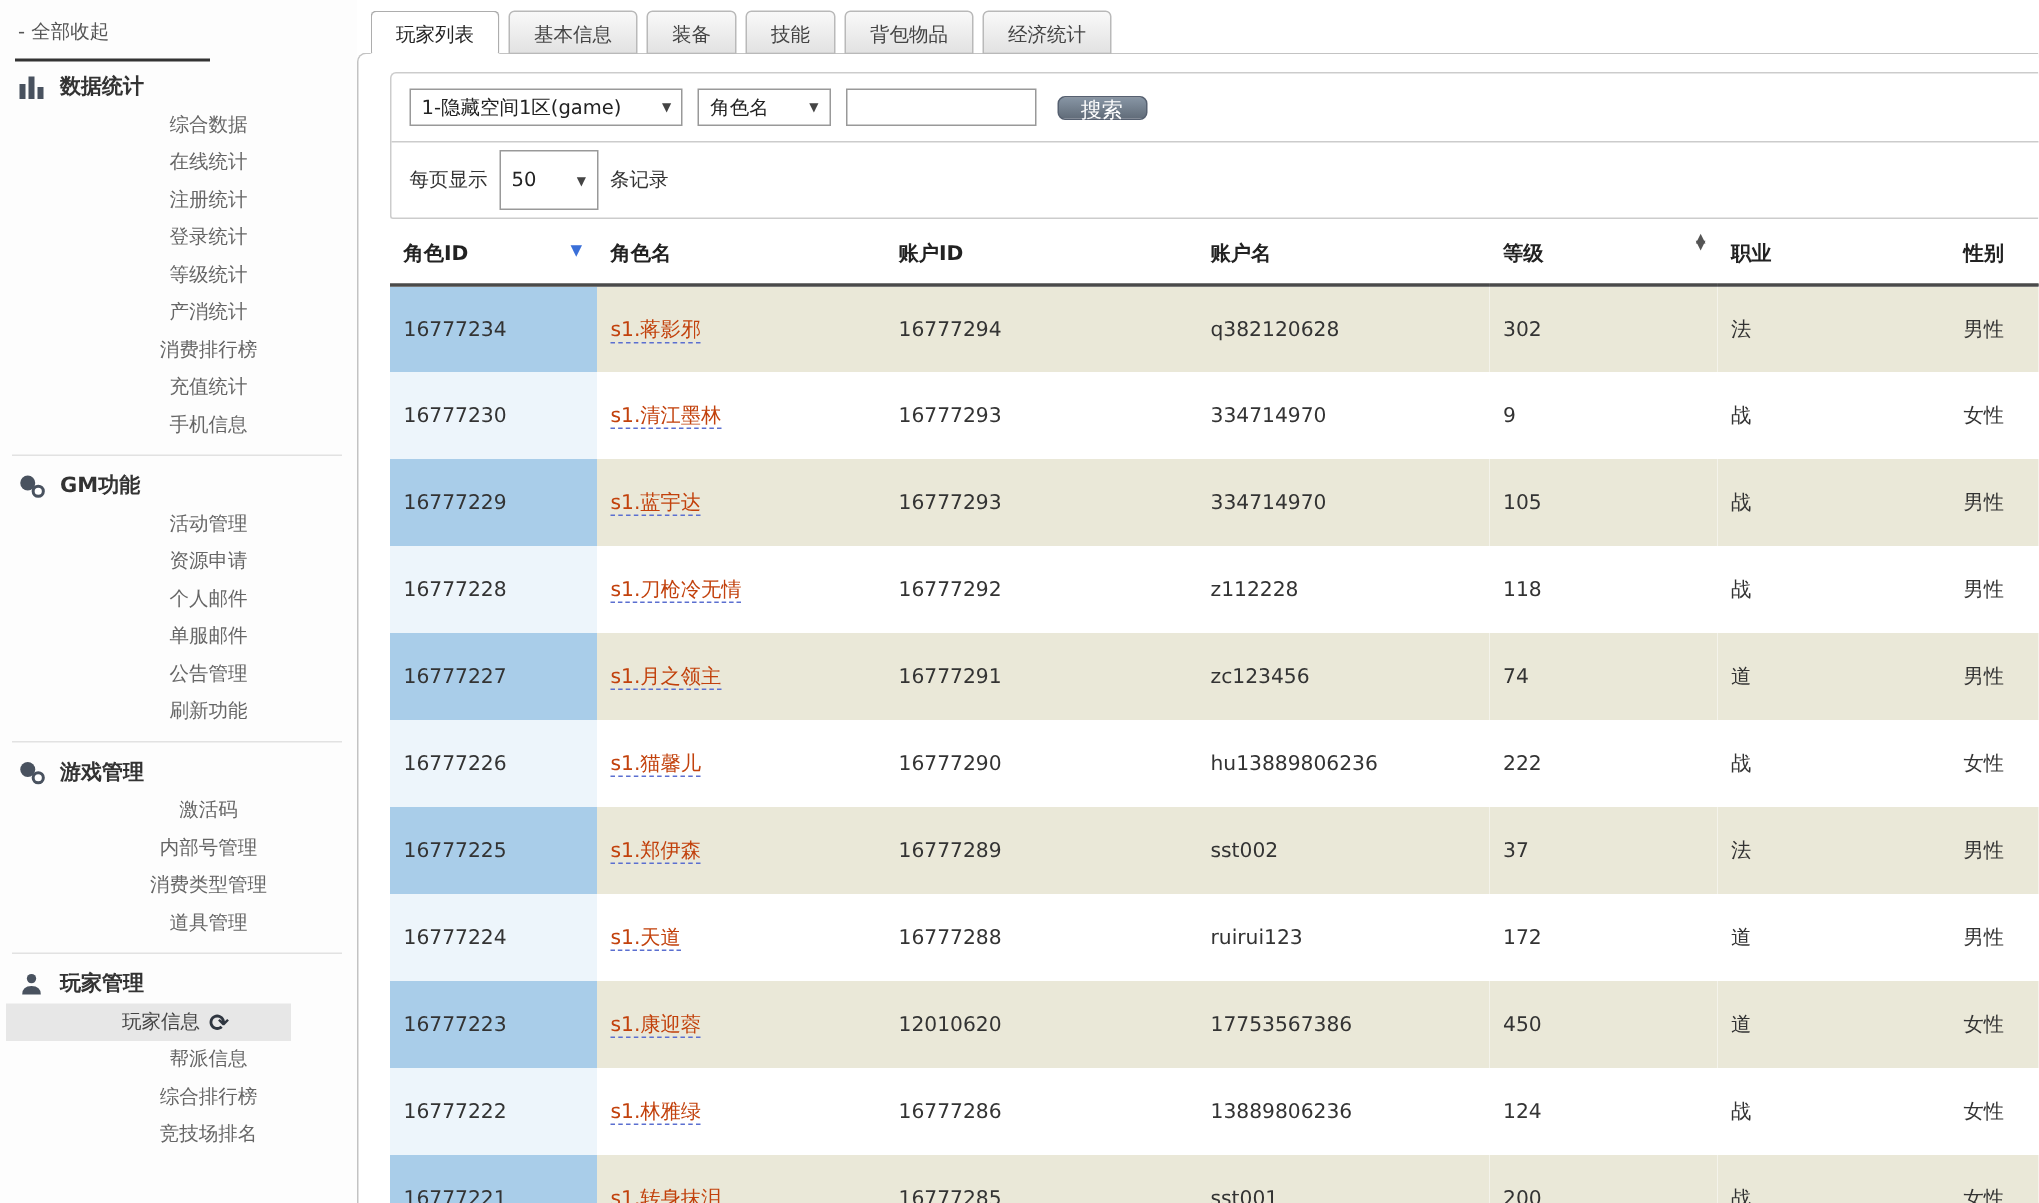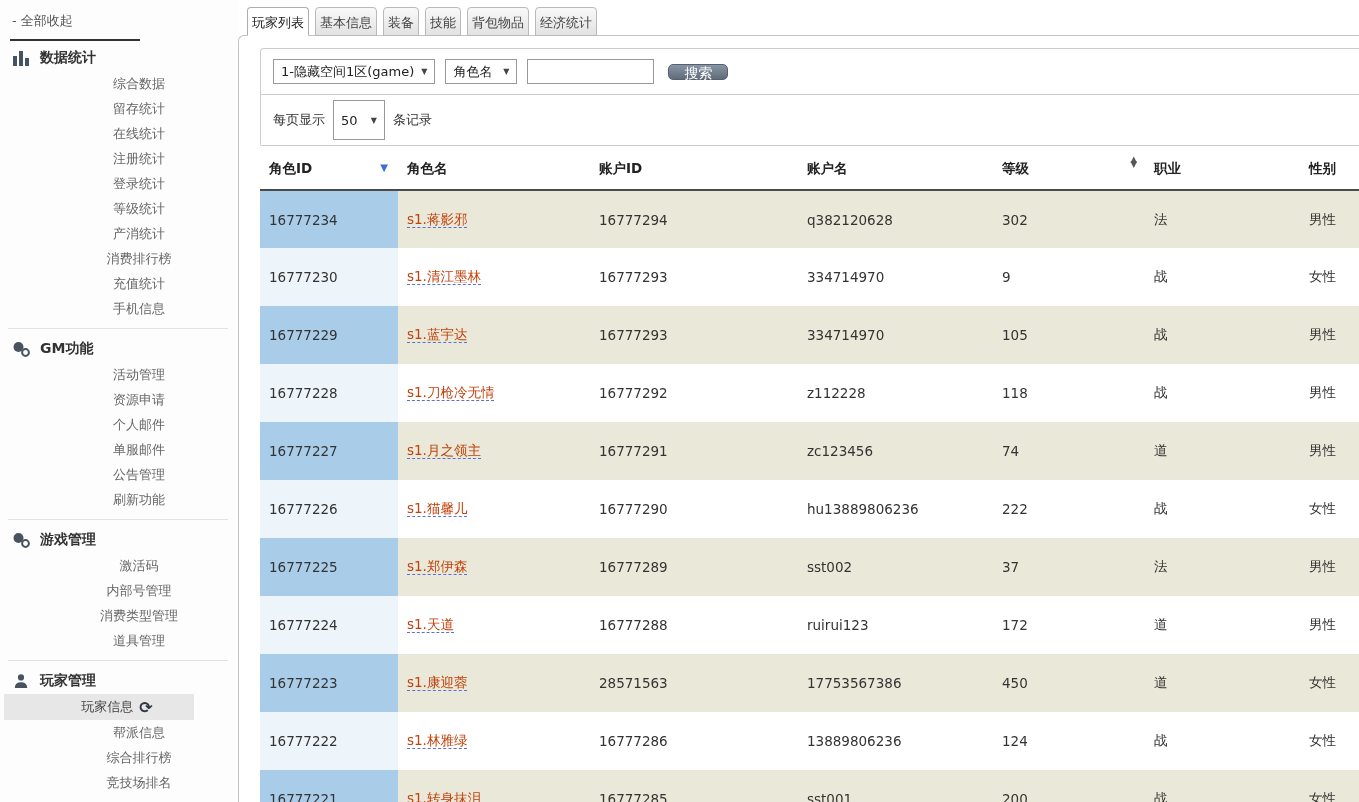--- a/index.html
+++ b/index.html
@@ -23,36 +23,36 @@
   .side-item.selected { background:#e7e7e7; width:190px; margin-left:4px;
     padding-left:36px; color:#444; }
   .refresh-ic { font-size:16px; font-weight:bold; color:#2f3640; margin-left:6px;
     vertical-align:-2px; display:inline-block; }
 
   
   .panel { position:absolute; left:238px; top:35px; right:0; bottom:0;
     border-left:1px solid #c3c3c3; border-top:1px solid #c3c3c3;
     border-top-left-radius:6px; background:#fff; }
   .tabbar { position:absolute; left:247px; top:7px; display:flex; gap:6px; z-index:5; }
-  .tab { font-size:13px; color:#444; padding:6px 4px 6px; border:1px solid #b9b9b9;
+  .tab { font-size:13px; color:#444; padding:6px 16px 6px; border:1px solid #b9b9b9;
     border-radius:4px 4px 0 0; background:linear-gradient(#f9f9f9,#e2e2e2);
     cursor:pointer; height:29px; }
   .tab.active { background:#fff; border-color:#adadad; border-bottom:1px solid #fff;
     color:#222; }
 
   .panel-inner { padding:12px 0 0 21px; height:100%; }
 
   
   .toolbar { border:1px solid #ccc; border-right:none; border-top-left-radius:4px;
     border-bottom-left-radius:2px; }
   .search-row { padding:10px 12px; border-bottom:1px solid #ccc;
     display:flex; align-items:center; gap:10px; }
   .sel { display:inline-flex; align-items:center; justify-content:space-between;
     border:1px solid #999; background:#fff; height:25px; padding:0 7px; font-size:13px;
-    color:#222; cursor:pointer; gap:7px; }
+    color:#222; cursor:pointer; gap:27px; }
   .sel .car { font-size:8px; color:#444; }
   .sel.server { min-width:158px; }
   .sel.field  { min-width:72px; }
   .sel.pp     { min-width:52px; height:40px; }
   .search-input { width:127px; height:25px; border:1px solid #999; padding:0 5px;
     font-size:13px; }
   .search-btn { margin-left:4px; height:16px; padding:0 15px; font-size:14px;
     color:#fff; background:linear-gradient(#8795a4,#616c79); border:1px solid #566070;
     border-radius:5px; cursor:pointer; font-family:inherit; }
   .perpage-row { padding:5px 12px; display:flex; align-items:center; gap:8px;
@@ -92,21 +92,20 @@
           <span class="icon-holder">
             <svg width="18" height="16" viewBox="0 0 18 16">
               <rect x="1" y="6" width="4" height="10" fill="#49525f"></rect>
               <rect x="7" y="1" width="4" height="15" fill="#49525f"></rect>
               <rect x="13" y="8" width="4" height="8" fill="#49525f"></rect>
             </svg>
           </span>
           <span class="ttl">数据统计</span>
         </div>
         <div class="side-item"><span>综合数据</span></div>
-        <div class="side-item"><span>留存统计</span></div>
         <div class="side-item"><span>在线统计</span></div>
         <div class="side-item"><span>注册统计</span></div>
         <div class="side-item"><span>登录统计</span></div>
         <div class="side-item"><span>等级统计</span></div>
         <div class="side-item"><span>产消统计</span></div>
         <div class="side-item"><span>消费排行榜</span></div>
         <div class="side-item"><span>充值统计</span></div>
         <div class="side-item"><span>手机信息</span></div>
       </div>
       <div class="side-divider"></div>
@@ -289,21 +288,21 @@
             <td><a class="char-link">s1.天道</a></td>
             <td>16777288</td>
             <td>ruirui123</td>
             <td>172</td>
             <td>道</td>
             <td>男性</td>
           </tr>
           <tr class="odd">
             <td>16777223</td>
             <td><a class="char-link">s1.康迎蓉</a></td>
-            <td>28571563</td>
+            <td>12010620</td>
             <td>17753567386</td>
             <td>450</td>
             <td>道</td>
             <td>女性</td>
           </tr>
           <tr class="even">
             <td>16777222</td>
             <td><a class="char-link">s1.林雅绿</a></td>
             <td>16777286</td>
             <td>13889806236</td>

